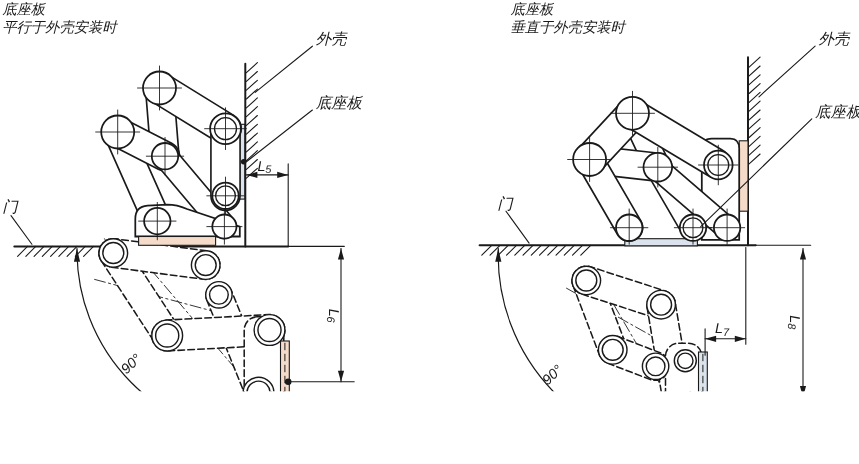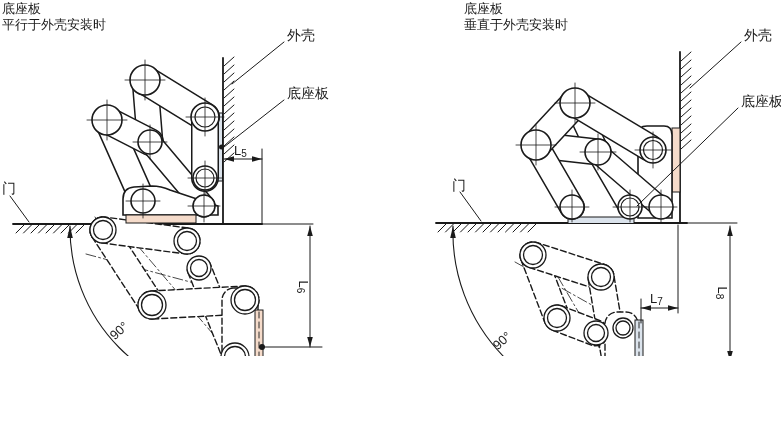--- a/index.html
+++ b/index.html
@@ -1,16 +1,16 @@
 <!DOCTYPE html>
 <html><head>
 <meta charset="utf-8">
 <style>
   html,body{margin:0;padding:0;background:#ffffff;}
-  .canvas{position:relative;width:781px;height:356px;background:#ffffff;overflow:hidden;}
+  .canvas{position:relative;width:781px;height:356px;background:#ffffff;overflow:hidden;font-style:italic;}
   svg{display:block;}
   text{font-family:"Liberation Sans","DejaVu Sans",sans-serif;fill:#1a1a1a;}
   .t13{font-size:13px;}
   .t14{font-size:14px;}
   .dim{font-size:13px;}
   .sub{font-size:10px;}
 </style>
 </head>
 <body>
 

